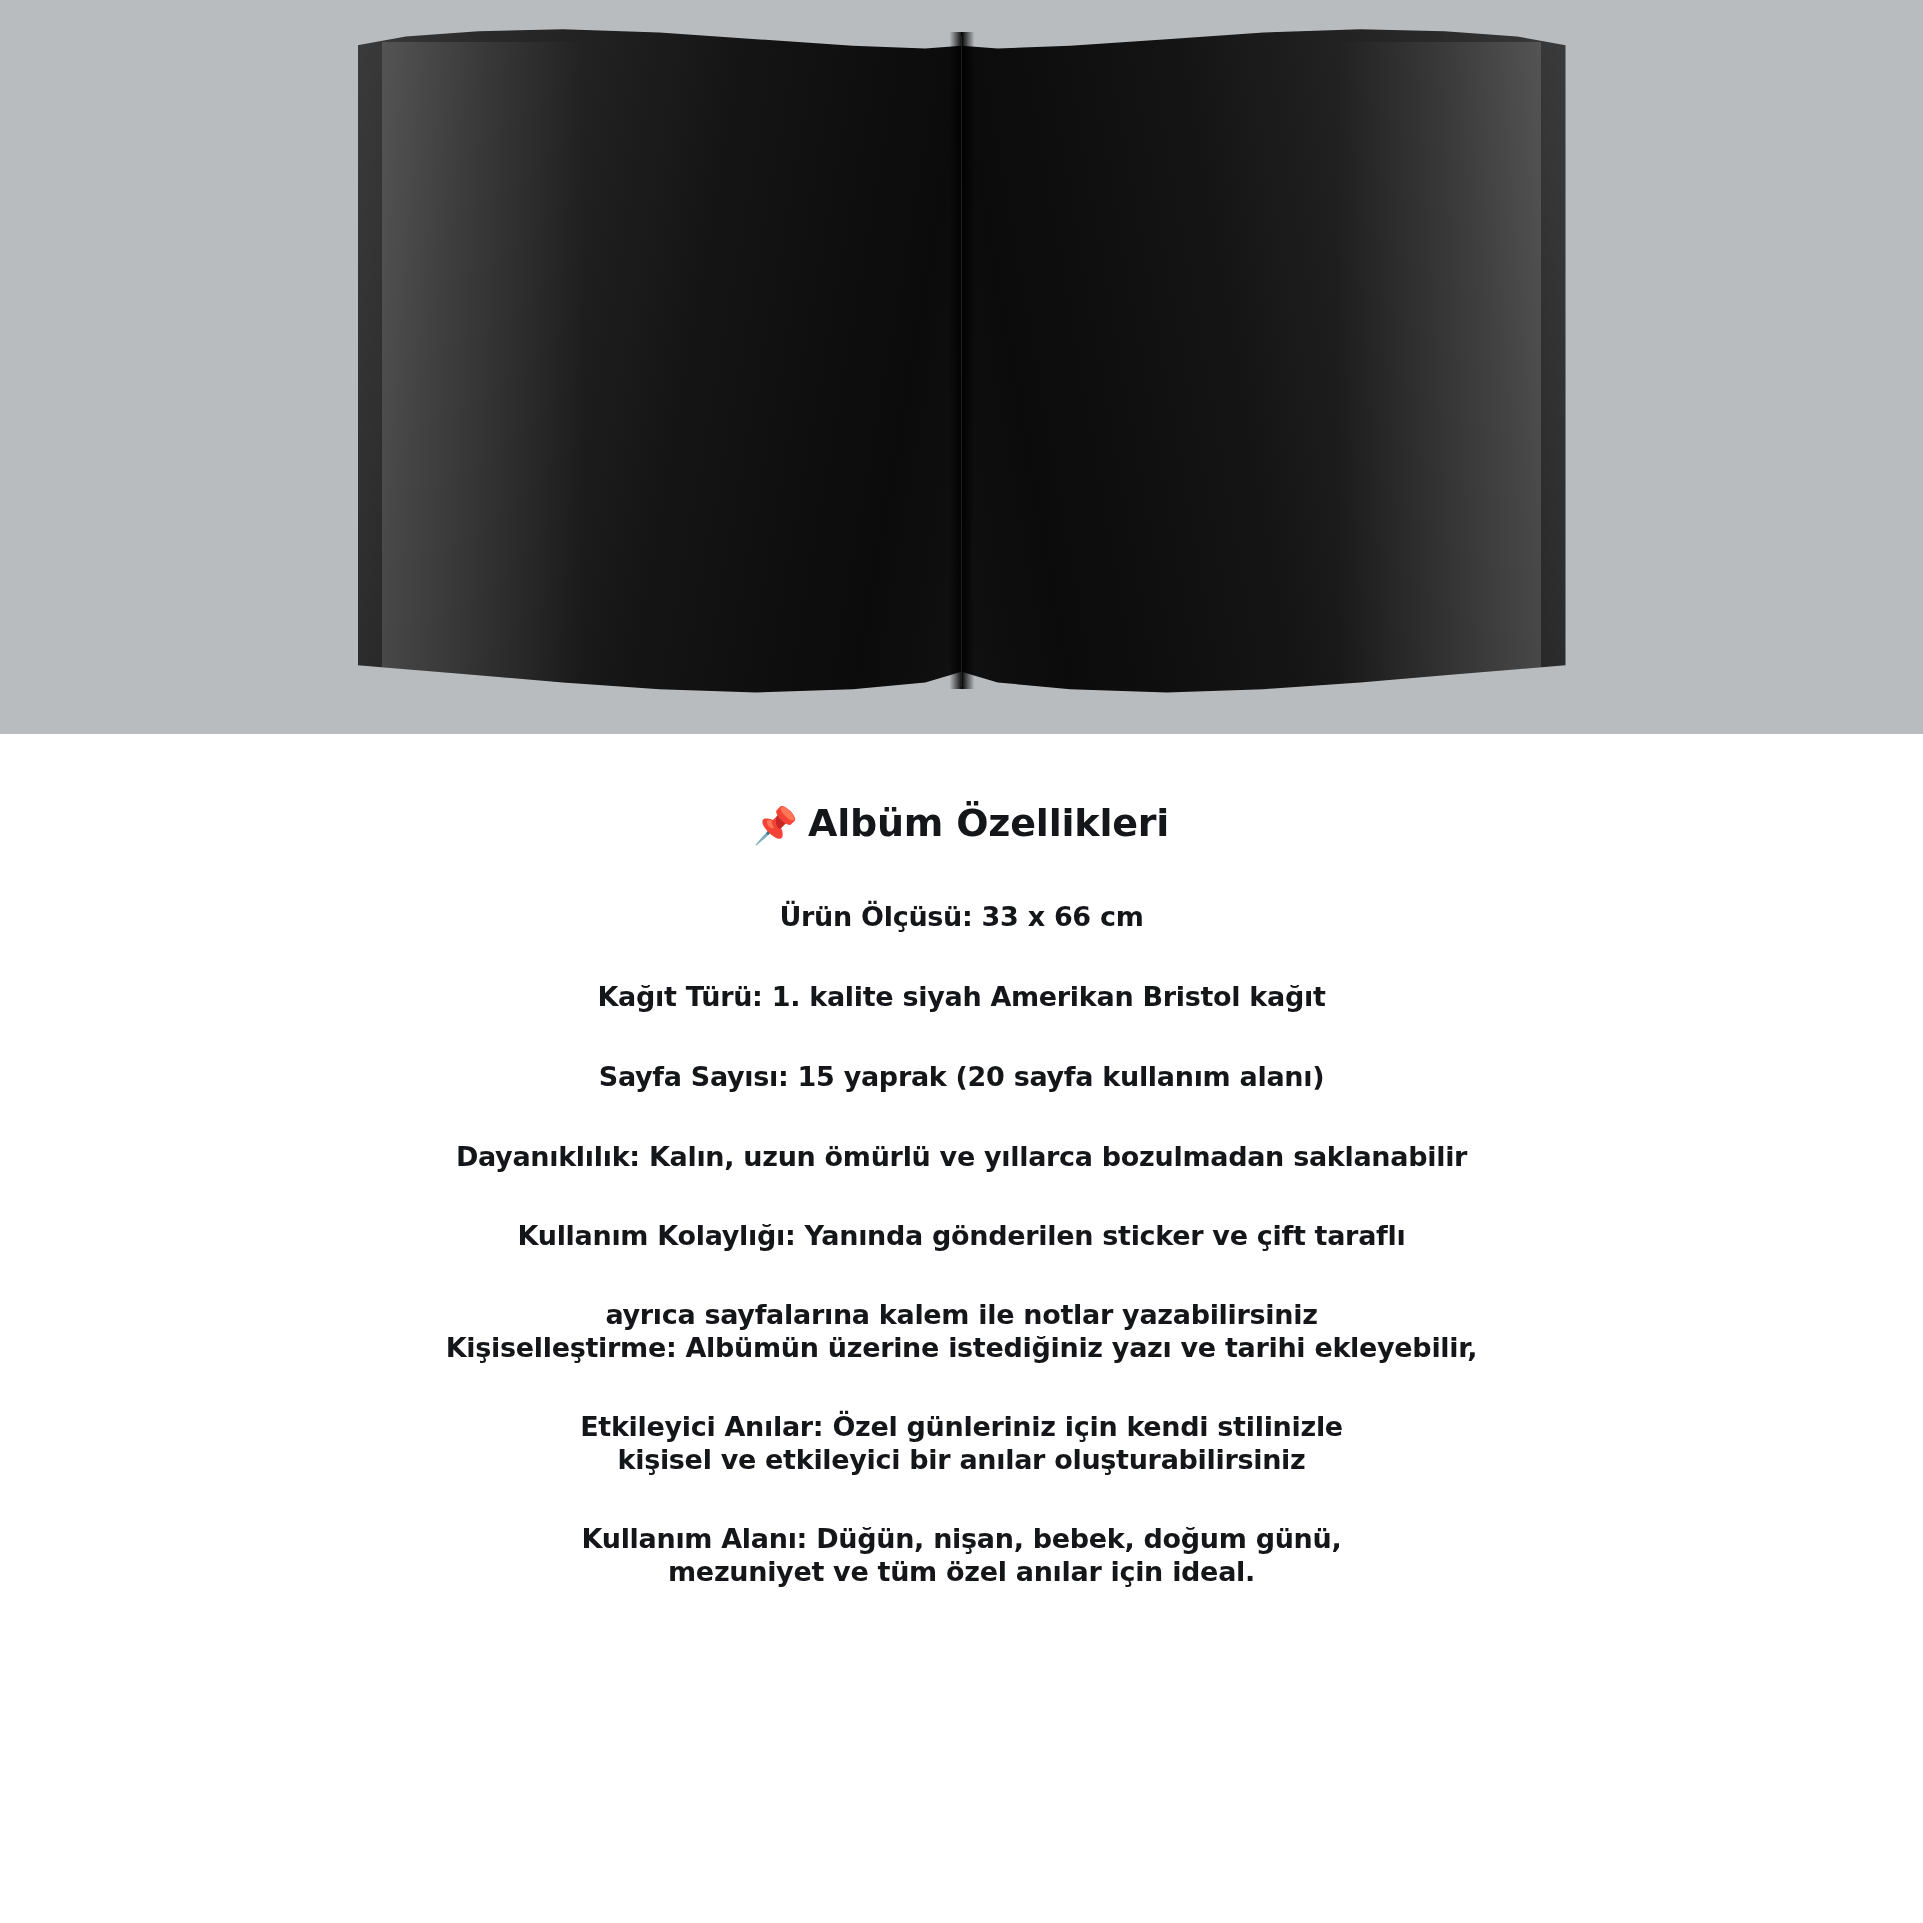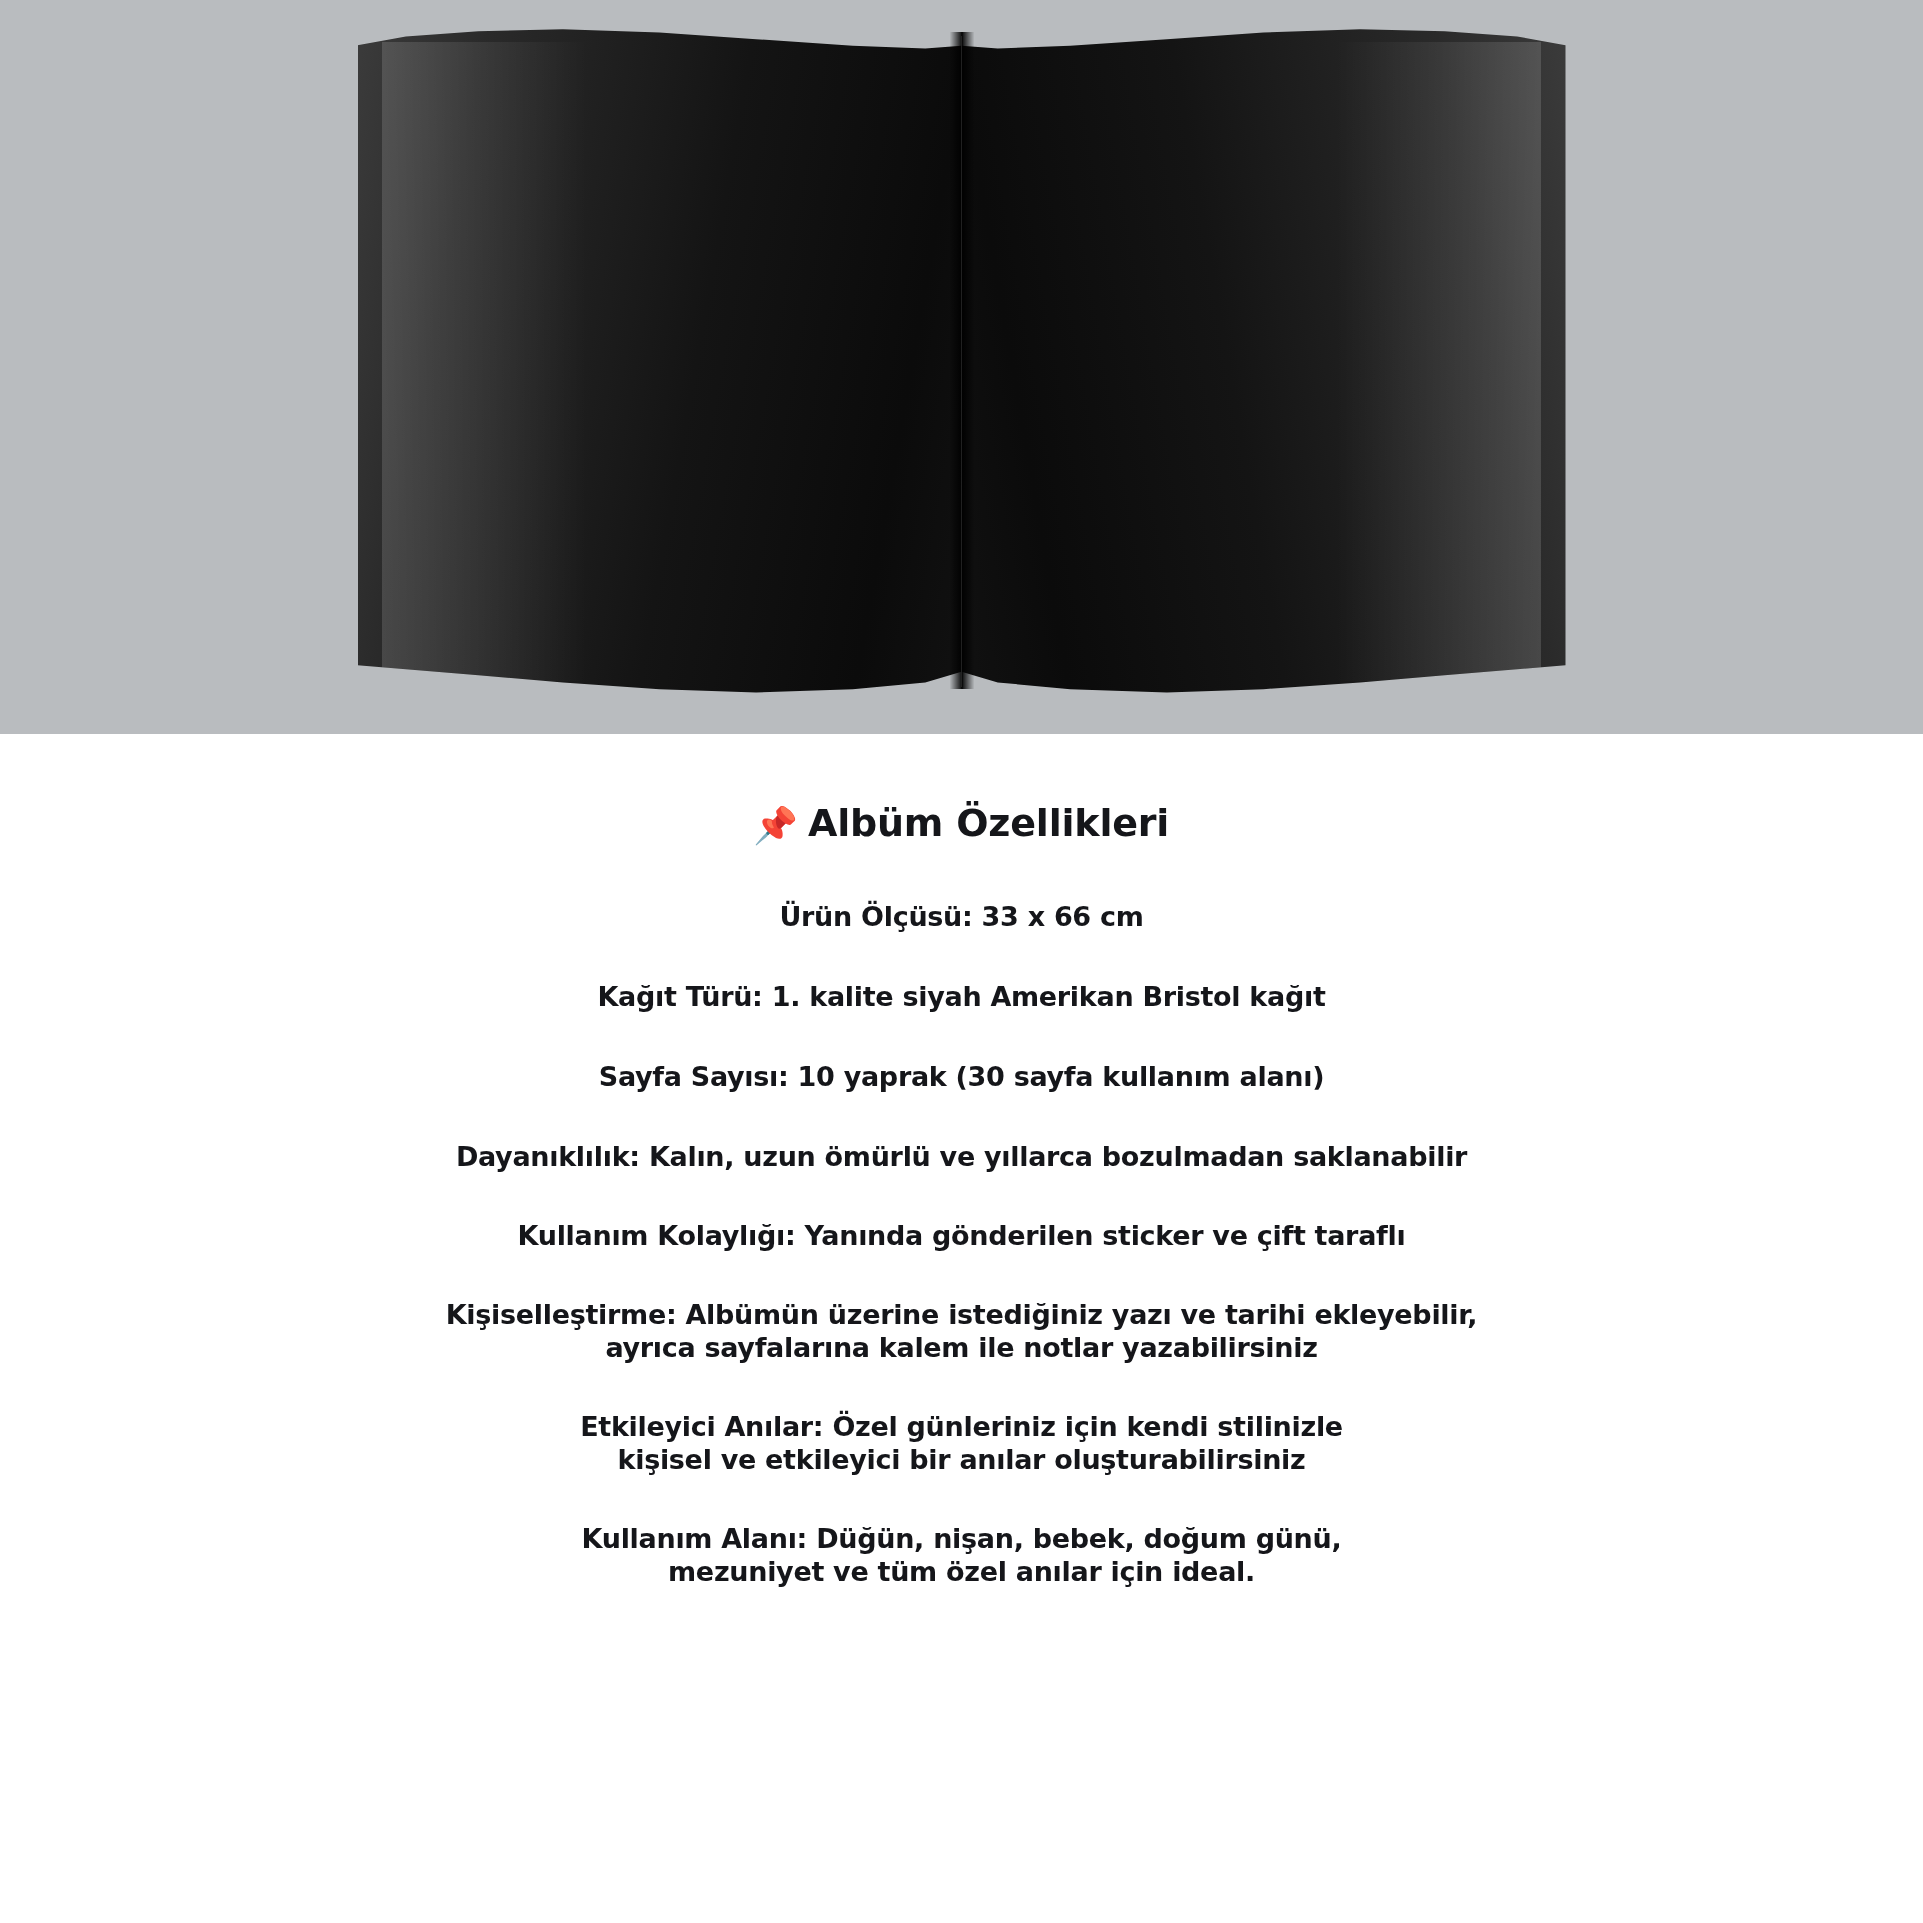--- a/index.html
+++ b/index.html
@@ -185,31 +185,31 @@
   <div class="specs">
 
     <h2 class="specs-title">
       <span class="pin">📌</span><span>Albüm Özellikleri</span>
     </h2>
 
     <p class="spec-line">Ürün Ölçüsü: 33 x 66 cm</p>
 
     <p class="spec-line">Kağıt Türü: 1. kalite siyah Amerikan Bristol kağıt</p>
 
-    <p class="spec-line">Sayfa Sayısı: 10 yaprak (30 sayfa kullanım alanı)</p>
+    <p class="spec-line">Sayfa Sayısı: 15 yaprak (20 sayfa kullanım alanı)</p>
 
     <p class="spec-line">Dayanıklılık: Kalın, uzun ömürlü ve yıllarca bozulmadan saklanabilir</p>
 
     <p class="spec-line two-line">
       <span class="br-mark">Kullanım Kolaylığı: Yanında gönderilen sticker ve çift taraflı</span>
     </p>
 
     <p class="spec-line two-line">
+      <span class="br-mark">ayrıca sayfalarına kalem ile notlar yazabilirsiniz</span>
       <span class="br-mark">Kişiselleştirme: Albümün üzerine istediğiniz yazı ve tarihi ekleyebilir,</span>
-      <span class="br-mark">ayrıca sayfalarına kalem ile notlar yazabilirsiniz</span>
     </p>
 
     <p class="spec-line two-line">
       <span class="br-mark">Etkileyici Anılar: Özel günleriniz için kendi stilinizle</span>
       <span class="br-mark">kişisel ve etkileyici bir anılar oluşturabilirsiniz</span>
     </p>
 
     <p class="spec-line two-line">
       <span class="br-mark">Kullanım Alanı: Düğün, nişan, bebek, doğum günü,</span>
       <span class="br-mark">mezuniyet ve tüm özel anılar için ideal.</span>

